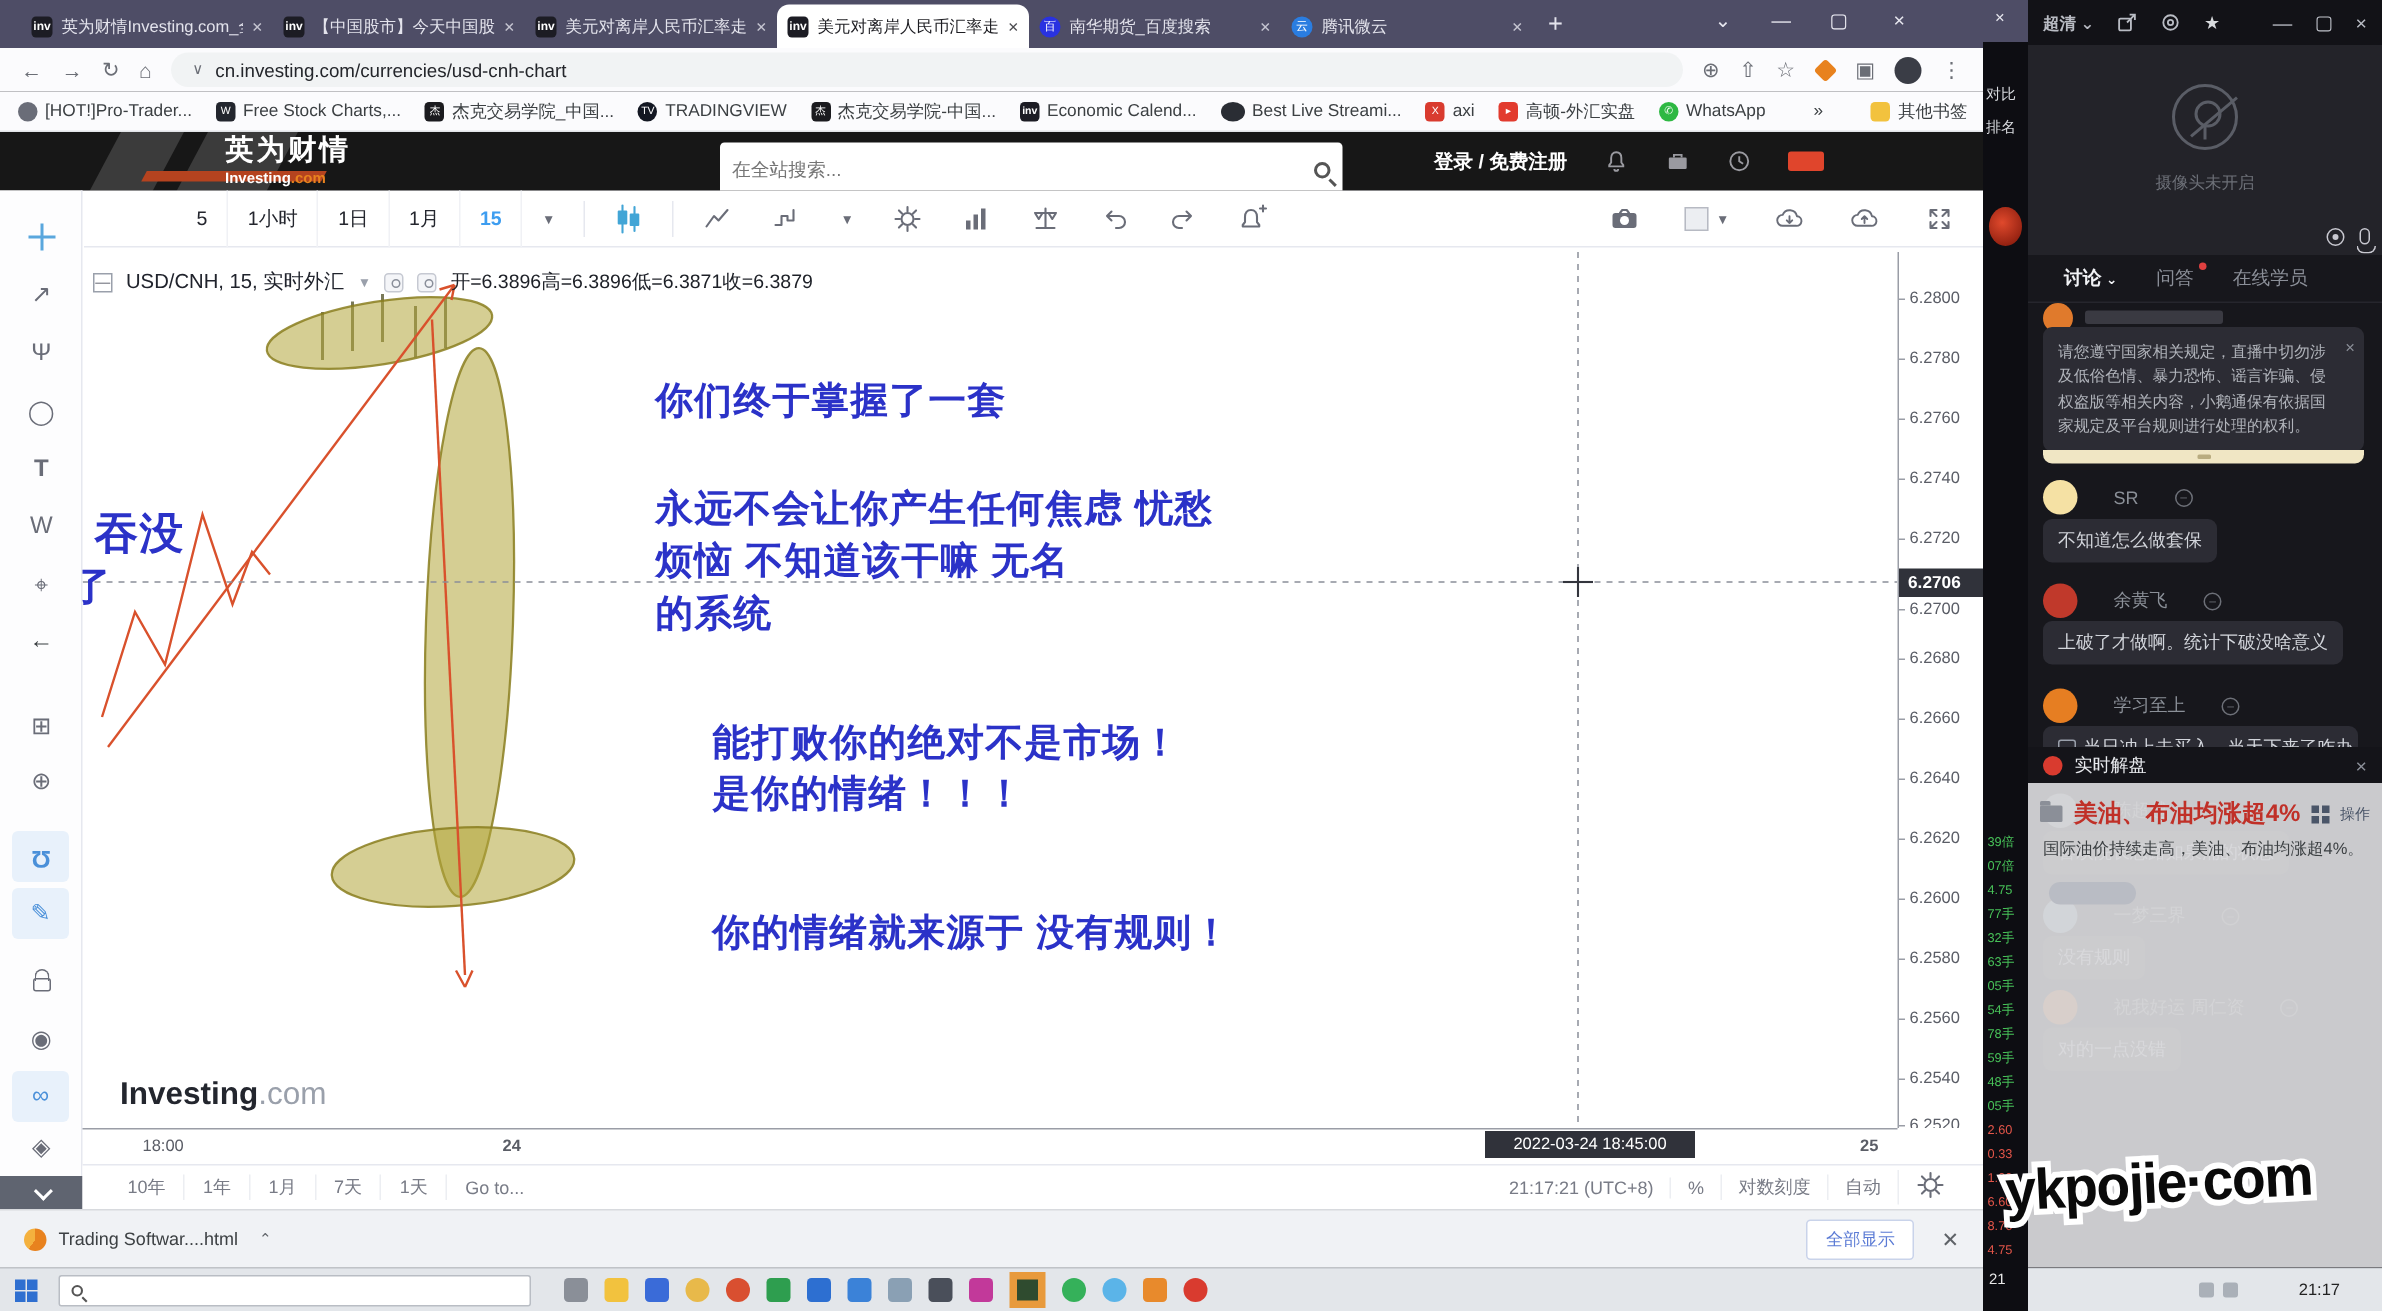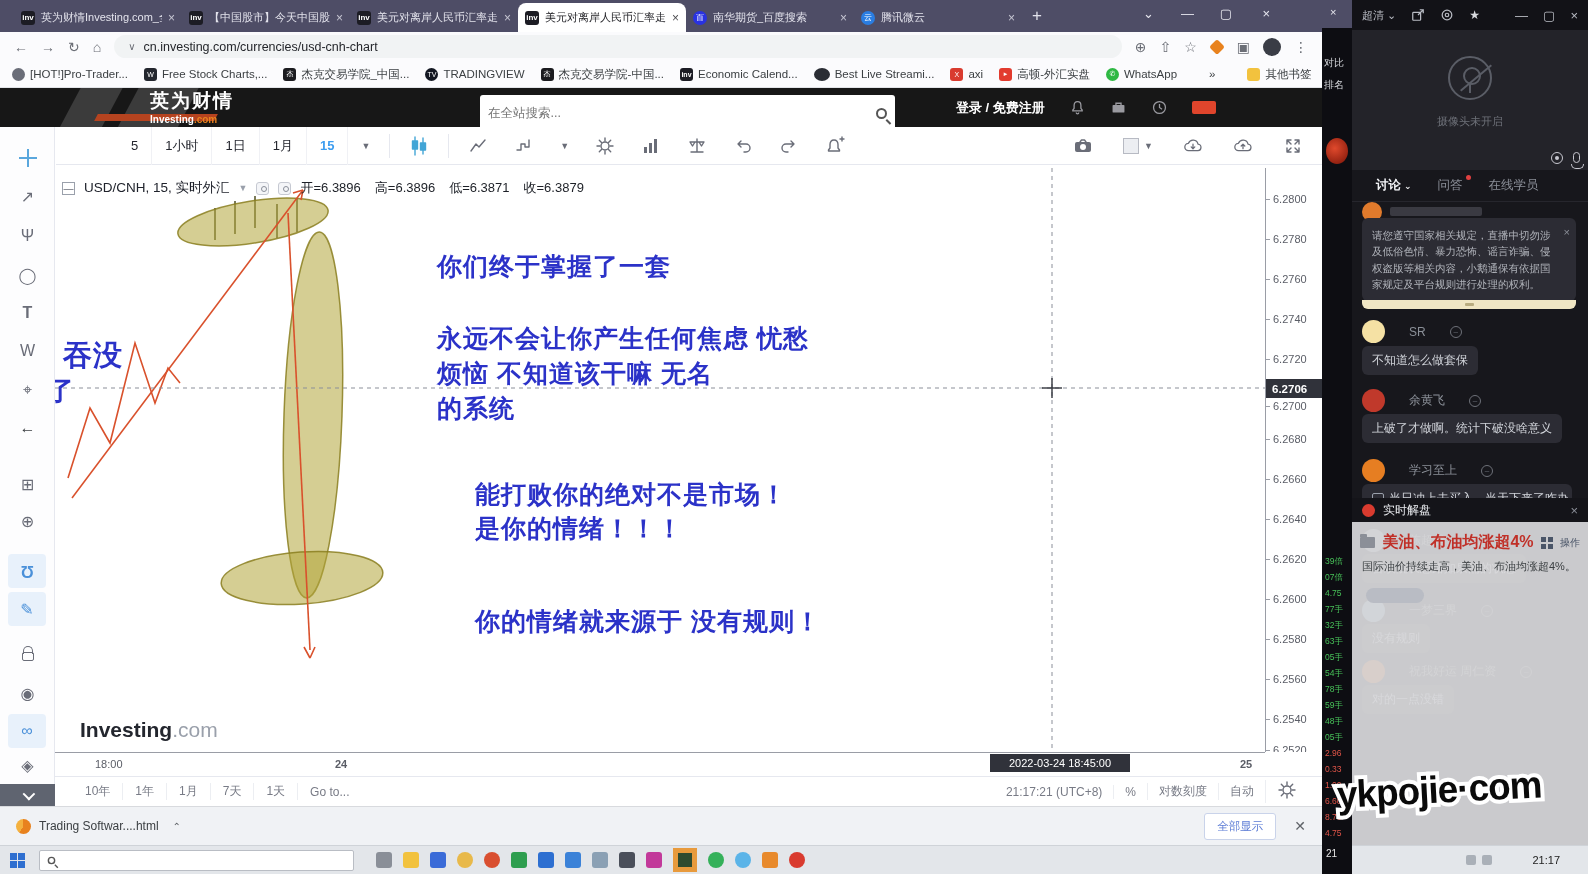--- a/index.html
+++ b/index.html
@@ -72,21 +72,21 @@
   .tfb.nob { border-right:0; }
   .tsep { width:1px; height:24px; background:#e6e8ef; margin:0 6px; }
   .ticon { width:20px; height:20px; stroke:#6a6d78; fill:none; stroke-width:1.4; stroke-linecap:round; stroke-linejoin:round; }
   .tright { margin-left:auto; display:flex; align-items:center; gap:4px; padding-right:6px; }
   .sqic { width:16px; height:16px; border:1.5px solid #b7bac3; background:#eceef2; }
 
   .legend { position:absolute; left:62px; top:52px; display:flex; align-items:center; gap:9px; font-size:13.5px; color:#20232c; z-index:5; }
   .collapse { width:13px; height:13px; border:1px solid #9aa0ab; color:#6a6d78; font-size:10px; line-height:11px; text-align:center; }
   .minibtn { width:13px; height:13px; border:1px solid #c6c9d2; border-radius:3px; background:#f4f5f8; position:relative; }
   .minibtn::after { content:""; position:absolute; left:3.5px; top:3.5px; width:4px; height:4px; border:1px solid #8a8f9a; border-radius:50%; }
-  .ohlc { display:flex; gap:14px; font-size:13px; color:#1d2027; }
+  .ohlc { display:flex; font-size:13px; color:#1d2027; }
 
   .canvas { position:absolute; left:55px; top:41px; width:1210px; height:584px; overflow:hidden; }
   .anno { position:absolute; color:#2b32c8; font-weight:700; font-size:25px; letter-spacing:1px; white-space:nowrap; }
   .invwm { position:absolute; left:25px; top:550px; font-size:21px; font-weight:bold; color:#23262e; }
   .invwm .lt { color:#9aa0ab; font-weight:normal; }
 
   .price-col { position:absolute; left:1265px; top:41px; width:57px; height:584px; border-left:1px solid #9a9da6; overflow:hidden; }
   .pl { position:absolute; left:0; width:100%; padding-left:7px; font-size:11px; color:#5a5d66; }
   .pl::before { content:""; position:absolute; left:0; top:6px; width:4px; height:1px; background:#9a9da6; }
   .ptag { position:absolute; left:0; top:211px; width:100%; height:19px; background:#30323a; color:#fff; font-size:11.5px; font-weight:bold; display:flex; align-items:center; padding-left:6px; }
@@ -126,21 +126,21 @@
   .strip-purple { position:absolute; left:0; top:0; width:30px; height:28px; background:#4e4d66; color:#e8e8f0; font-size:11px; padding:6px 0 0 8px; }
   .striptab { position:absolute; left:2px; color:#d8dade; font-size:10px; white-space:nowrap; }
   .blob { position:absolute; left:4px; top:138px; width:22px; height:26px; border-radius:50%; background:radial-gradient(circle at 40% 40%, #e0492c, #7a1408); }
   .qv { position:absolute; left:3px; font-size:8.5px; white-space:nowrap; }
   .qv.g { color:#47c058; } .qv.r { color:#e25549; }
   .strip21 { position:absolute; left:4px; top:848px; color:#e8e8e8; font-size:10px; }
 
   
   .stream { position:absolute; left:1352px; top:0; width:236px; height:845px; background:#17171c; overflow:hidden; }
   .stitle { position:absolute; left:0; top:0; width:236px; height:30px; background:#121217; display:flex; align-items:center; gap:15px; padding:0 10px; color:#b9bcc4; }
-  .stitle .q { font-size:11px; }
+  .stitle .q { font-size:11px;font-weight:bold; }
   .sic { stroke:#b9bcc4; fill:none; stroke-width:1.4; width:14px; height:14px; }
   .stitle .wc { font-size:13px; }
   .stitle .spread { flex:1; }
   .video { position:absolute; left:0; top:30px; width:236px; height:140px; background:#232329; }
   .camoff { position:absolute; left:50%; top:26px; transform:translateX(-50%); width:44px; height:44px; border:2px solid #5a5d66; border-radius:50%; }
   .camoff::before { content:""; position:absolute; left:13px; top:9px; width:14px; height:14px; border:2px solid #5a5d66; border-radius:50%; }
   .camoff::after { content:""; position:absolute; left:6px; top:19px; width:40px; height:2px; background:#5a5d66; transform:rotate(-40deg); }
   .camoff .stand { position:absolute; left:19px; top:26px; width:2px; height:9px; background:#5a5d66; }
   .camtxt { position:absolute; left:0; top:84px; width:100%; text-align:center; color:#6d7078; font-size:11px; }
   .vicons { position:absolute; right:8px; bottom:6px; display:flex; gap:10px; }
@@ -621,21 +621,21 @@
     <span class="qv g" style="top:588px">4.75</span>
     <span class="qv g" style="top:604px">77手</span>
     <span class="qv g" style="top:620px">32手</span>
     <span class="qv g" style="top:636px">63手</span>
     <span class="qv g" style="top:652px">05手</span>
     <span class="qv g" style="top:668px">54手</span>
     <span class="qv g" style="top:684px">78手</span>
     <span class="qv g" style="top:700px">59手</span>
     <span class="qv g" style="top:716px">48手</span>
     <span class="qv g" style="top:732px">05手</span>
-    <span class="qv r" style="top:748px">2.96</span>
+    <span class="qv r" style="top:748px">2.60</span>
     <span class="qv r" style="top:764px">0.33</span>
     <span class="qv r" style="top:780px">1.00</span>
     <span class="qv r" style="top:796px">6.60</span>
     <span class="qv r" style="top:812px">8.76</span>
     <span class="qv r" style="top:828px">4.75</span>
     <span class="strip21">21</span>
   </div>
 
   <div class="stream">
     <div class="stitle">

